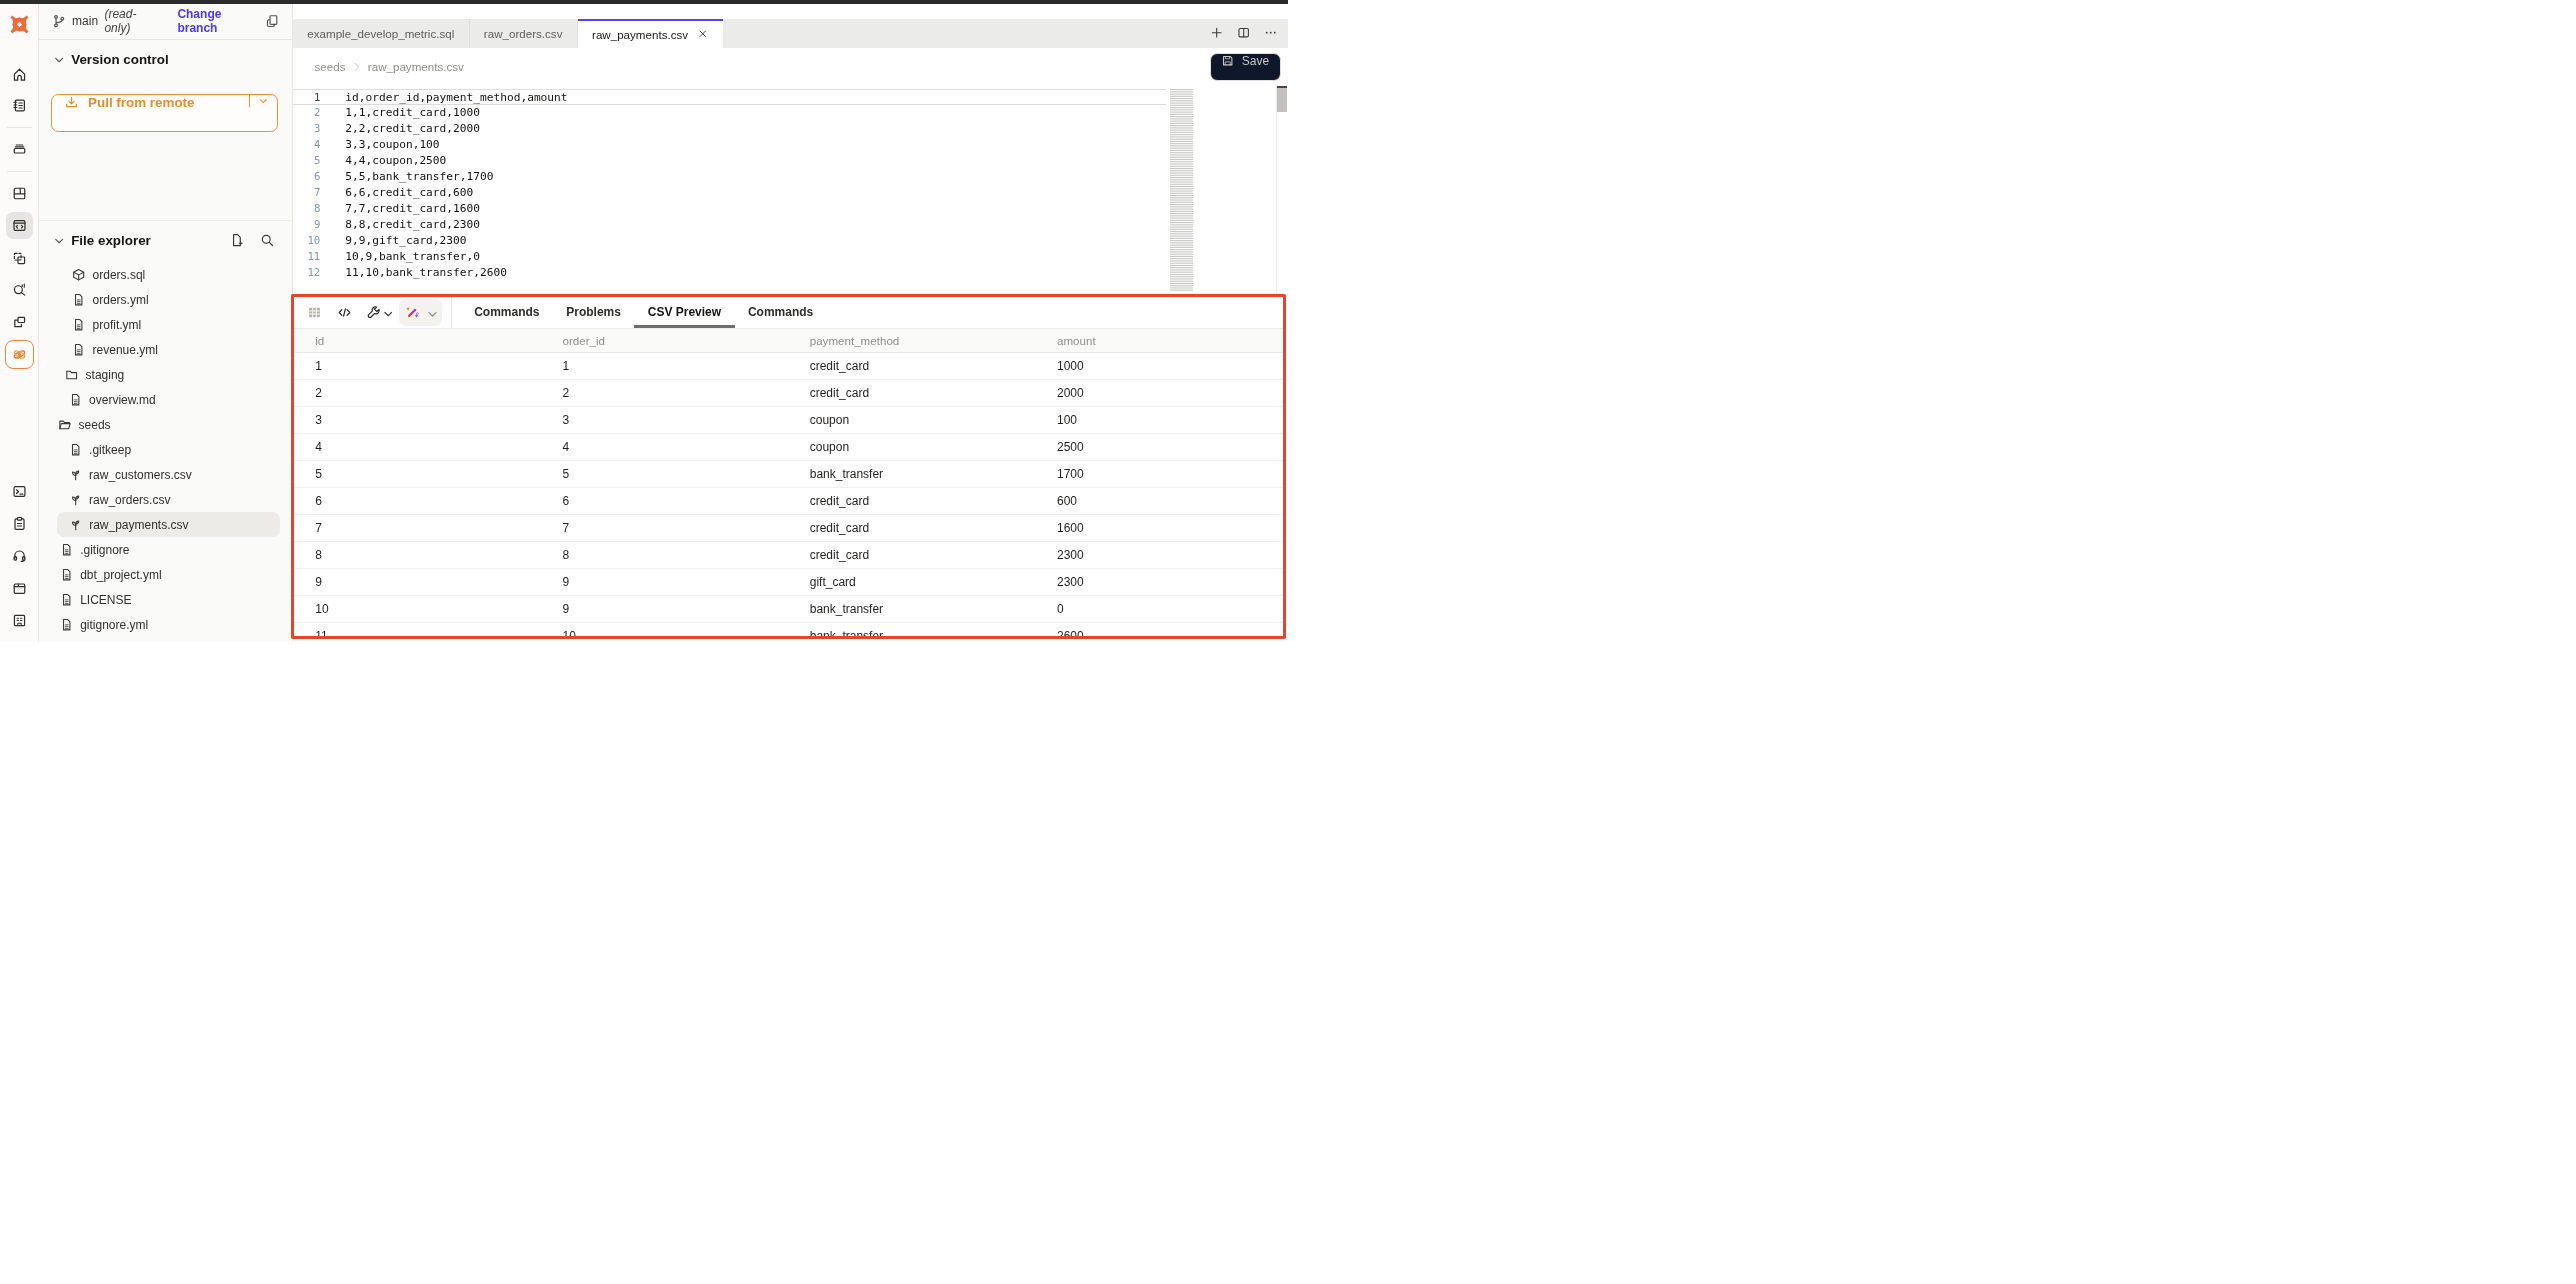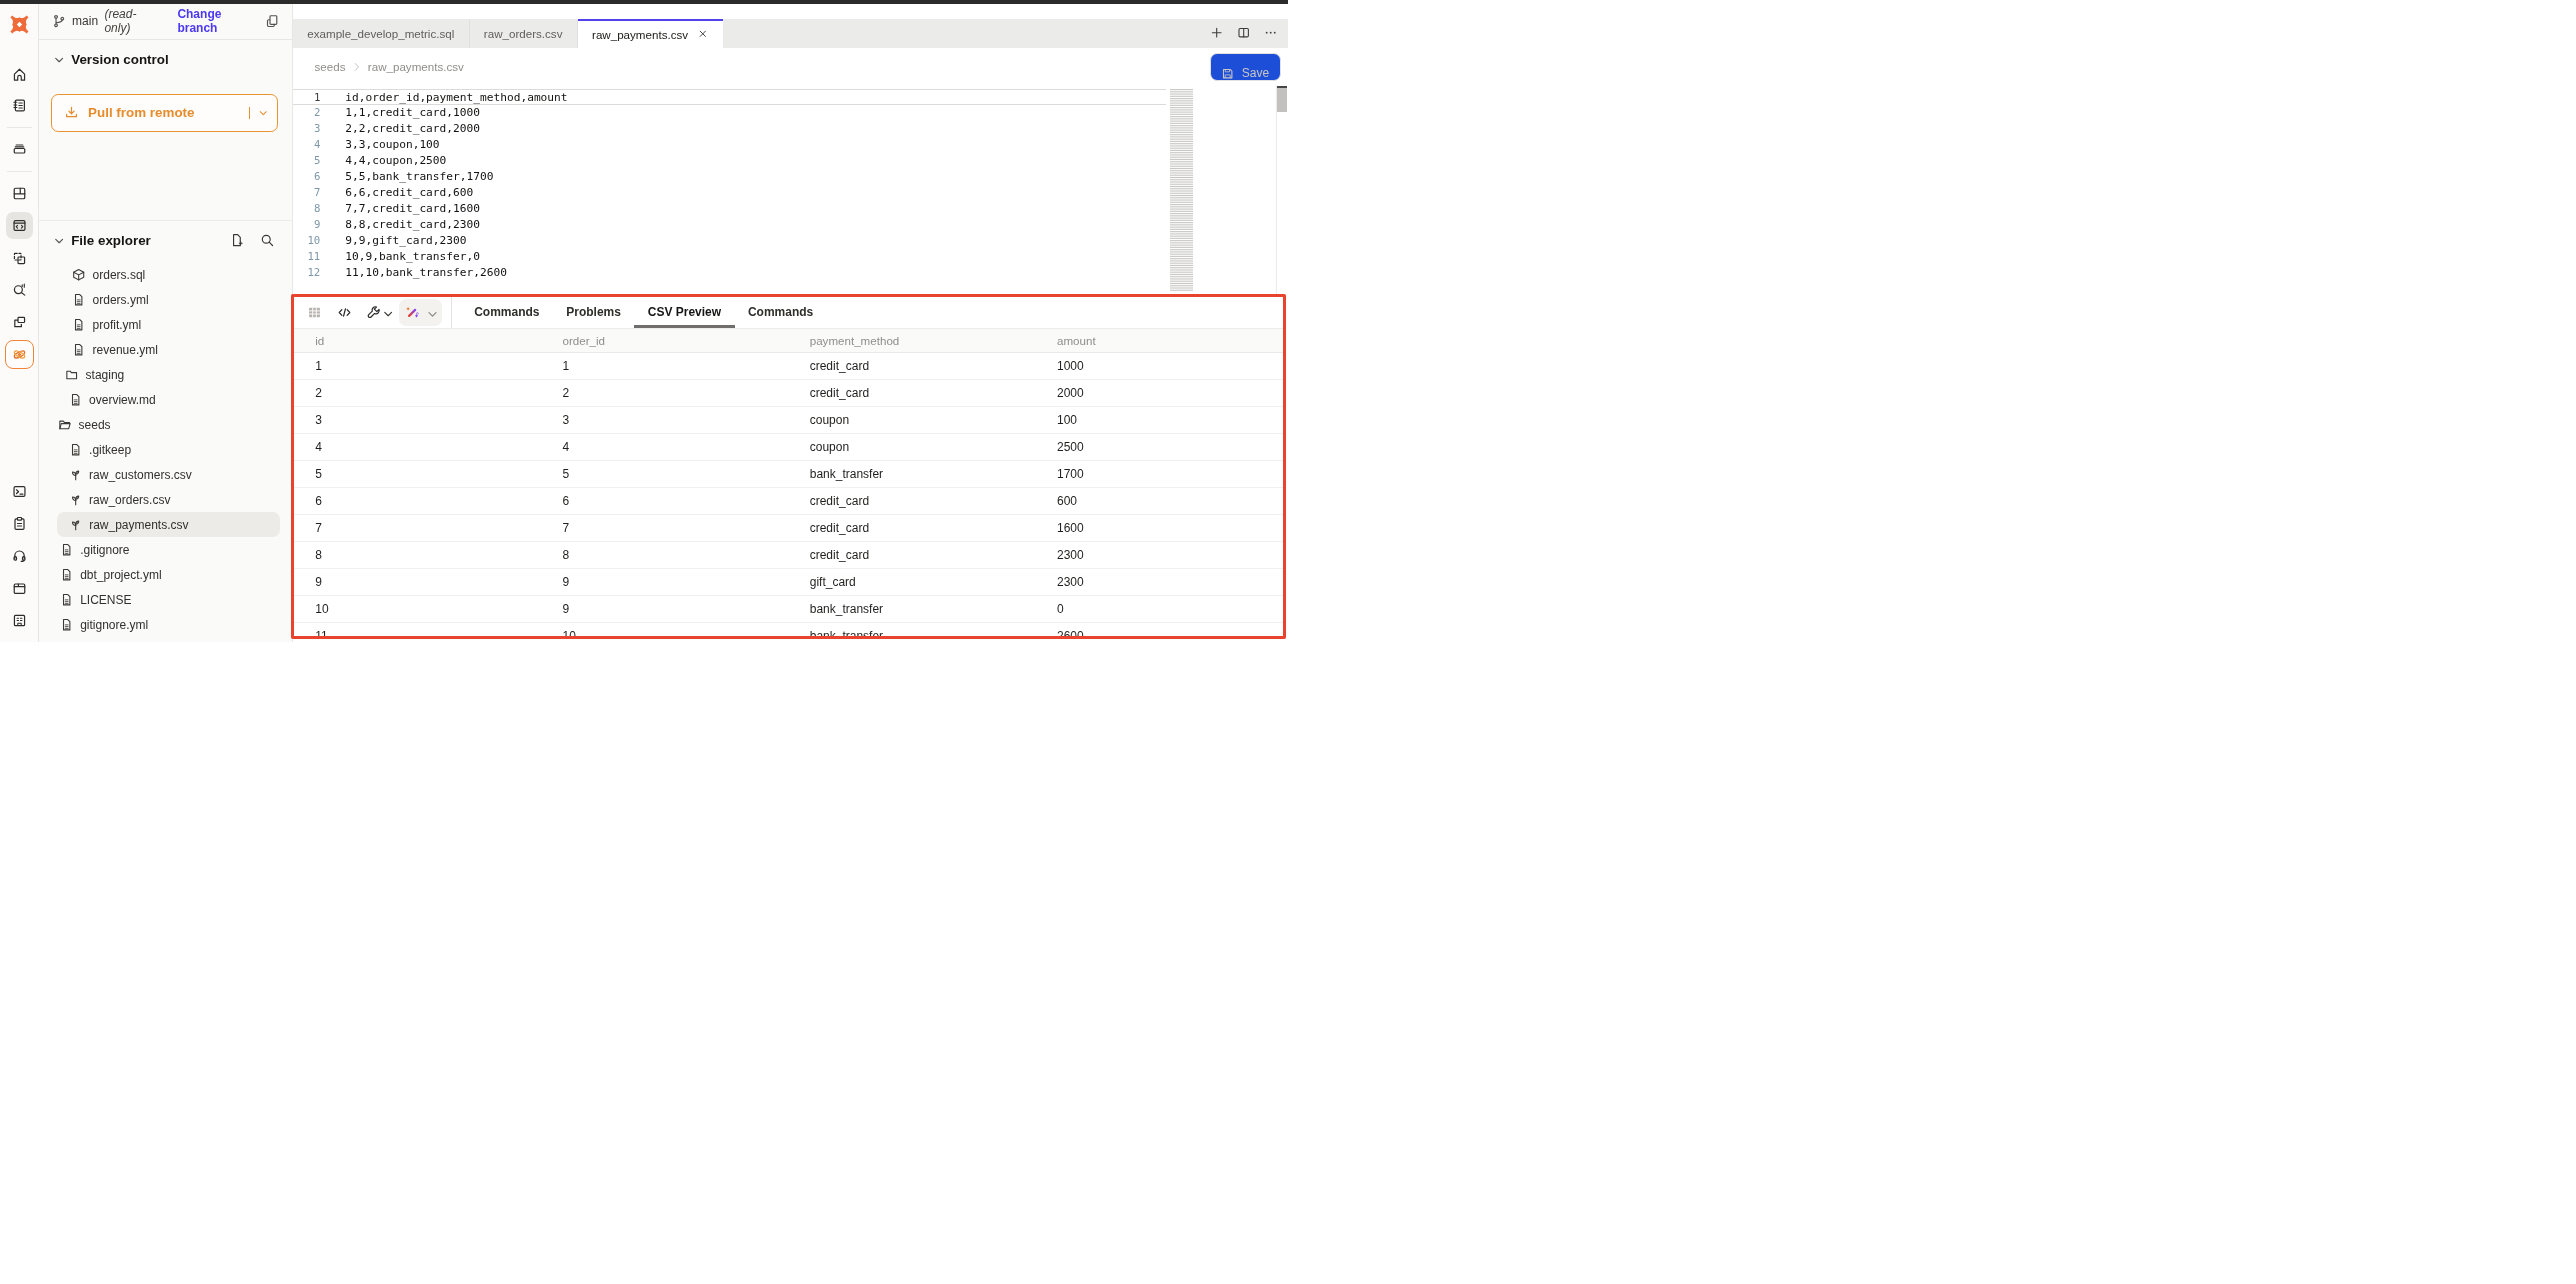--- a/index.html
+++ b/index.html
@@ -27,21 +27,21 @@
   .branch-mode { font-size:12px; font-style:italic; color:#45433f; }
   .change-branch { font-size:12px; font-weight:600; color:#4b39f2; margin-left:12.5px; cursor:pointer; }
   .copy-btn { margin-left:auto; color:#55534f; }
 
   .section-head { display:flex; align-items:center; gap:7.2px; padding:12.5px 12.5px 7.2px 12.5px; }
   .section-head .chev { color:#55534f; width:12.5px; height:12.5px; }
   .section-title { font-size:13.4px; font-weight:700; color:#161513; }
   .head-actions { margin-left:auto; display:flex; gap:16px; color:#3a3835; padding-right:5.4px; }
   .head-actions .ic { width:14.3px; height:14.3px; }
 
-  #pull-btn { margin:19.7px 14.3px 0 11.6px; height:38px; border:1.3px solid #e8932f; border-radius:7.2px; display:flex; align-items:center; background:#fefdfb; color:#e78c2d; cursor:pointer; }
+  #pull-btn { margin:19.7px 14.3px 0 11.6px; height:38px; border:1.3px solid #e8932f; border-radius:7.2px; display:flex; align-items:flex-start; background:#fefdfb; color:#e78c2d; cursor:pointer; }
   #pull-main { flex:1; display:flex; align-items:center; gap:9px; padding-left:12.5px; font-size:13.4px; font-weight:700; }
   #pull-main .ic { width:15px; height:15px; }
   #pull-chev { width:28px; border-left:1.3px solid #e8932f; display:flex; align-items:center; justify-content:center; }
   #pull-chev .ic { width:12.5px; height:12.5px; }
 
   #file-section { position:absolute; left:0; right:0; top:216px; border-top:0.9px solid #ecebe8; }
   #file-list { margin-top:7.2px; }
   .fitem { height:25px; display:flex; align-items:center; gap:7.2px; font-size:12px; color:#32302d; cursor:pointer; margin:0 11.6px 0 0; }
   .fitem .ic { color:#3b3936; width:13.4px; height:13.4px; }
   .lv1  { padding-left:19px; }
@@ -58,21 +58,21 @@
   #tabstrip { height:29px; background:#ebebea; display:flex; position:relative; }
   .tab { height:29px; padding:0 14.3px; display:flex; align-items:center; gap:9px; font-size:11.6px; color:#605e59; border-right:0.9px solid #e0dfdd; cursor:pointer; white-space:nowrap; }
   .tab.active { background:#fff; color:#1b1a18; border-top:2.7px solid #5143ec; border-right:none; }
   .tab .tabx { width:11.6px; height:11.6px; color:#3c3a37; }
   #tab-actions { position:absolute; right:10.7px; top:0; height:29px; display:flex; align-items:center; gap:13.4px; color:#3e3c39; }
   #tab-actions .ic { width:13.4px; height:13.4px; cursor:pointer; }
 
   #crumb-row { height:38px; background:#fff; position:relative; display:flex; align-items:center; padding-left:21.5px; }
   #breadcrumb { display:flex; align-items:center; gap:6.3px; font-size:11.6px; color:#8f8e8a; }
   #breadcrumb .ic { width:9.8px; height:9.8px; stroke-width:1.1; color:#a2a19d; }
-  #save-btn { position:absolute; right:7.2px; top:5.4px; height:28px; padding:0 10.7px; border:0.9px solid #e4e2df; border-radius:7.2px; background:#1d4ed8; color:#c9c7c3; font-size:12px; display:flex; align-items:flex-end; gap:7.2px; }
+  #save-btn { position:absolute; right:7.2px; top:5.4px; height:28px; padding:0 10.7px; border:0.9px solid #e4e2df; border-radius:7.2px; background:#0f172a; color:#c9c7c3; font-size:12px; display:flex; align-items:flex-start; gap:7.2px; }
   #save-btn .ic { width:13.4px; height:13.4px; }
 
   
   #editor { position:absolute; left:0; right:0; top:67px; height:208px; overflow:hidden; background:#fff; }
   #lines { padding-top:3.6px; }
   .cline { display:flex; height:16px; line-height:16px; font-family:"DejaVu Sans Mono", monospace; font-size:11.2px; width:873px; }
   .cline .ln { width:38px; text-align:right; padding-right:10.7px; color:#7e98aa; flex:none; font-size:10.7px; }
   .cline .ct { padding-left:14.3px; color:#121210; white-space:pre; }
   .cline.active { border-top:0.9px solid #dcdbd9; border-bottom:0.9px solid #dcdbd9; }
   .cline.active .ln { color:#3f3e3c; }

